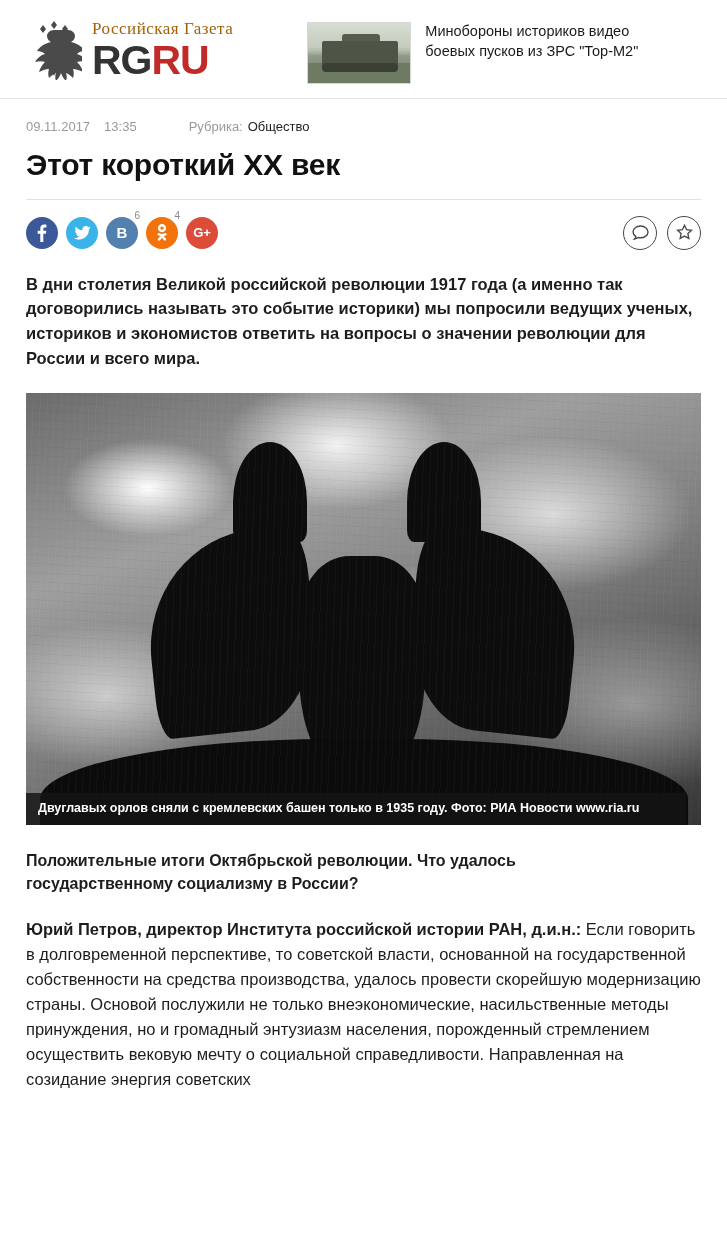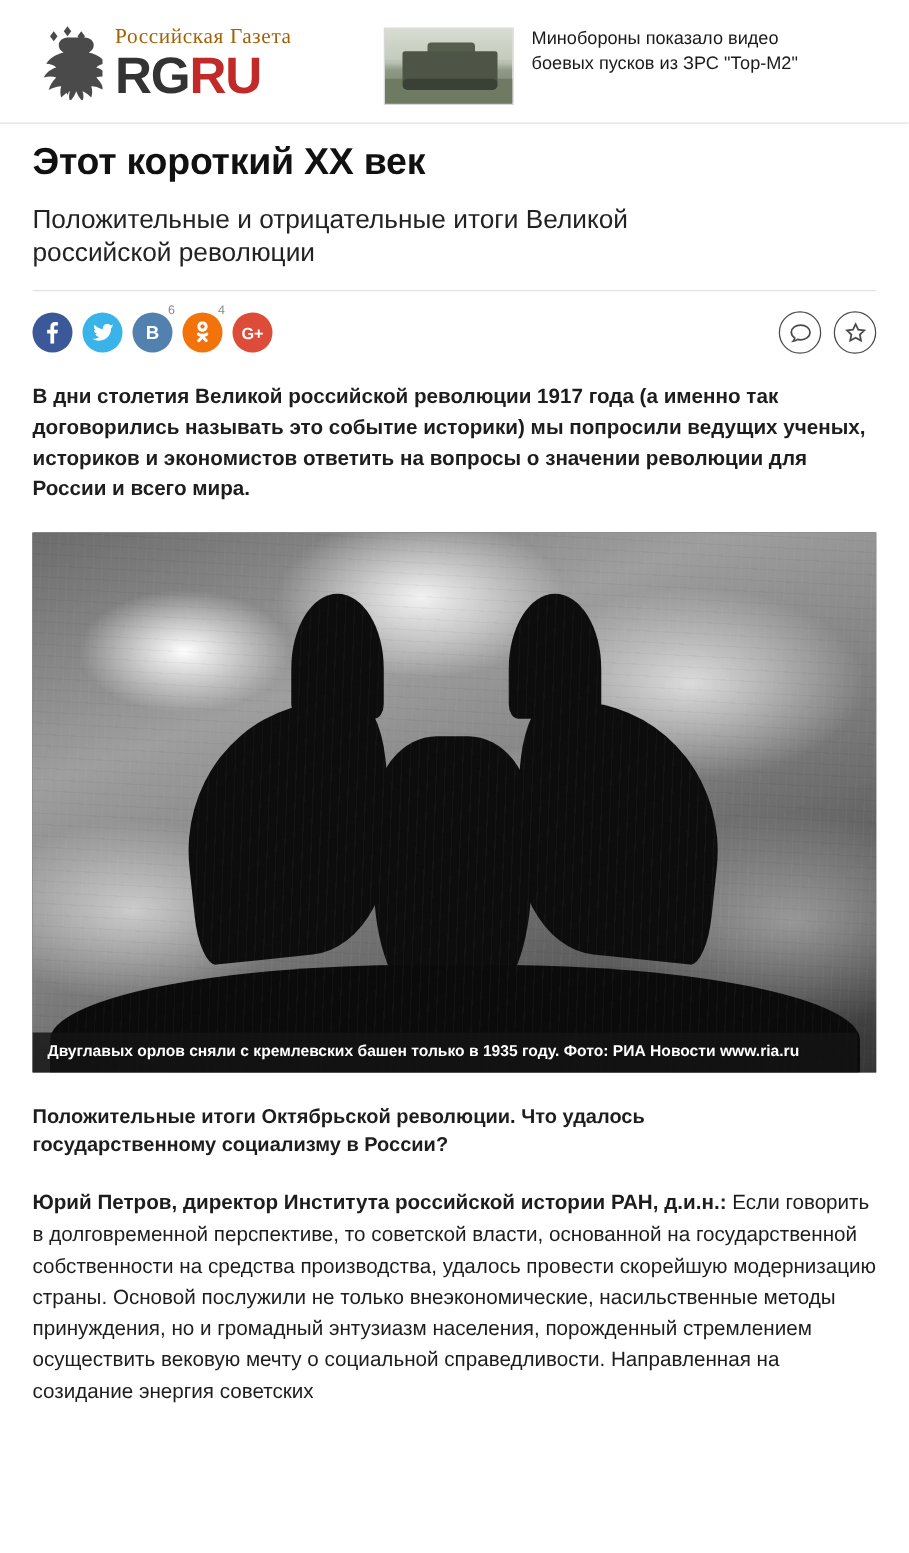--- a/index.html
+++ b/index.html
@@ -389,27 +389,32 @@
     </a>
 
     <a class="promo">
       <span class="promo-thumb">
         <span class="sky"></span>
         <span class="ground"></span>
         <span class="turret"></span>
         <span class="vehicle"></span>
         <span class="wheels"></span>
       </span>
-      <span class="promo-text">Минобороны показало видео боевых пусков из ЗРС "Тор-М2"</span>
+      <span class="promo-text">Минобороны историков видео боевых пусков из ЗРС "Тор-М2"</span>
     </a>
   </div>
 
+  <div class="meta">
+    <span class="date">09.11.2017</span>
+    <span class="time">13:35</span>
+    <span class="rubric-label">Рубрика:</span>
+    <a class="rubric-value">Общество</a>
+  </div>
 
   <h1 class="headline">Этот короткий XX век</h1>
-  <div class="subhead">Положительные и отрицательные итоги Великой российской революции</div>
 
 
   <hr class="rule">
 
   <div class="share-bar">
     <div class="share-left">
 
       <span class="sbtn fb">
         <svg width="10" height="18" viewBox="0 0 10 18" aria-hidden="true">
           <path fill="#ffffff" d="M6.3 18V9.8h2.6l.4-3H6.3V4.9c0-.9.3-1.5 1.5-1.5h1.6V.7C9.1.6 8.2.5 7.1.5 4.8.5 3.3 1.9 3.3 4.5v2.3H.7v3h2.6V18z"></path>

